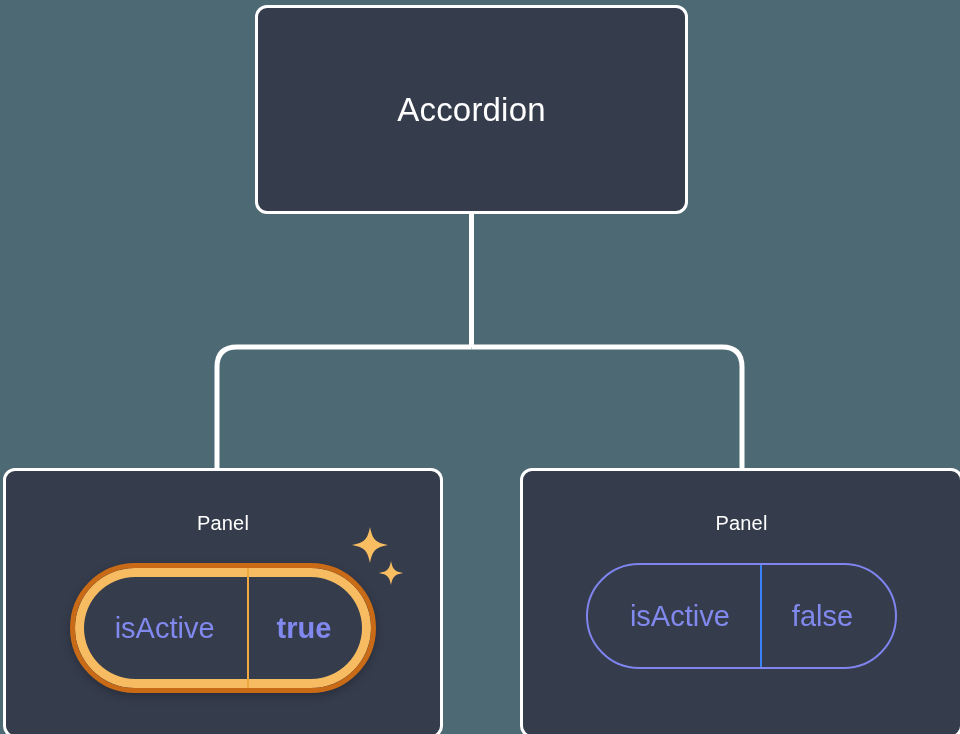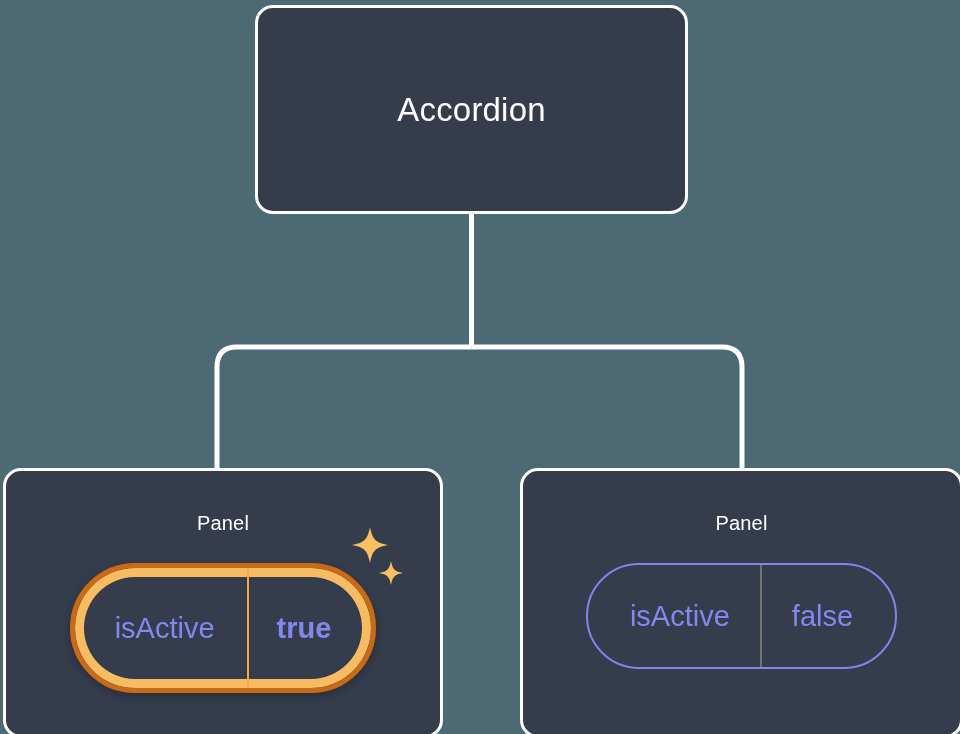--- a/index.html
+++ b/index.html
@@ -30,21 +30,21 @@
     width: 960px; height: 734px;
     pointer-events: none;
     z-index: 1;
   }
 
   
   .node {
     position: absolute;
     background: #353c4c;
     border: 3px solid #ffffff;
-    border-radius: 18px;
+    border-radius: 12px;
     z-index: 2;
   }
 
   .node-root {
     left: 255px;
     top: 5px;
     width: 433px;
     height: 209px;
     display: flex;
     align-items: center;
@@ -93,21 +93,21 @@
     align-items: stretch;
     border-radius: 999px;
     height: 106px;
   }
 
   
   .pill-plain {
     border: 2px solid #7f84ee;
   }
   .pill-plain .pill-cell { color: #8289ee; font-weight: 400; }
-  .pill-plain .pill-cell + .pill-cell { border-left: 2px solid #737373; }
+  .pill-plain .pill-cell + .pill-cell { border-left: 2px solid #3b82f6; }
 
   
   .pill-hl {
     border: 5px solid #c96a16;
     padding: 0;
     box-shadow:
       inset 0 0 0 9px #f7bb61,
       0 3px 10px rgba(0,0,0,0.25);
     height: 130px;
   }

